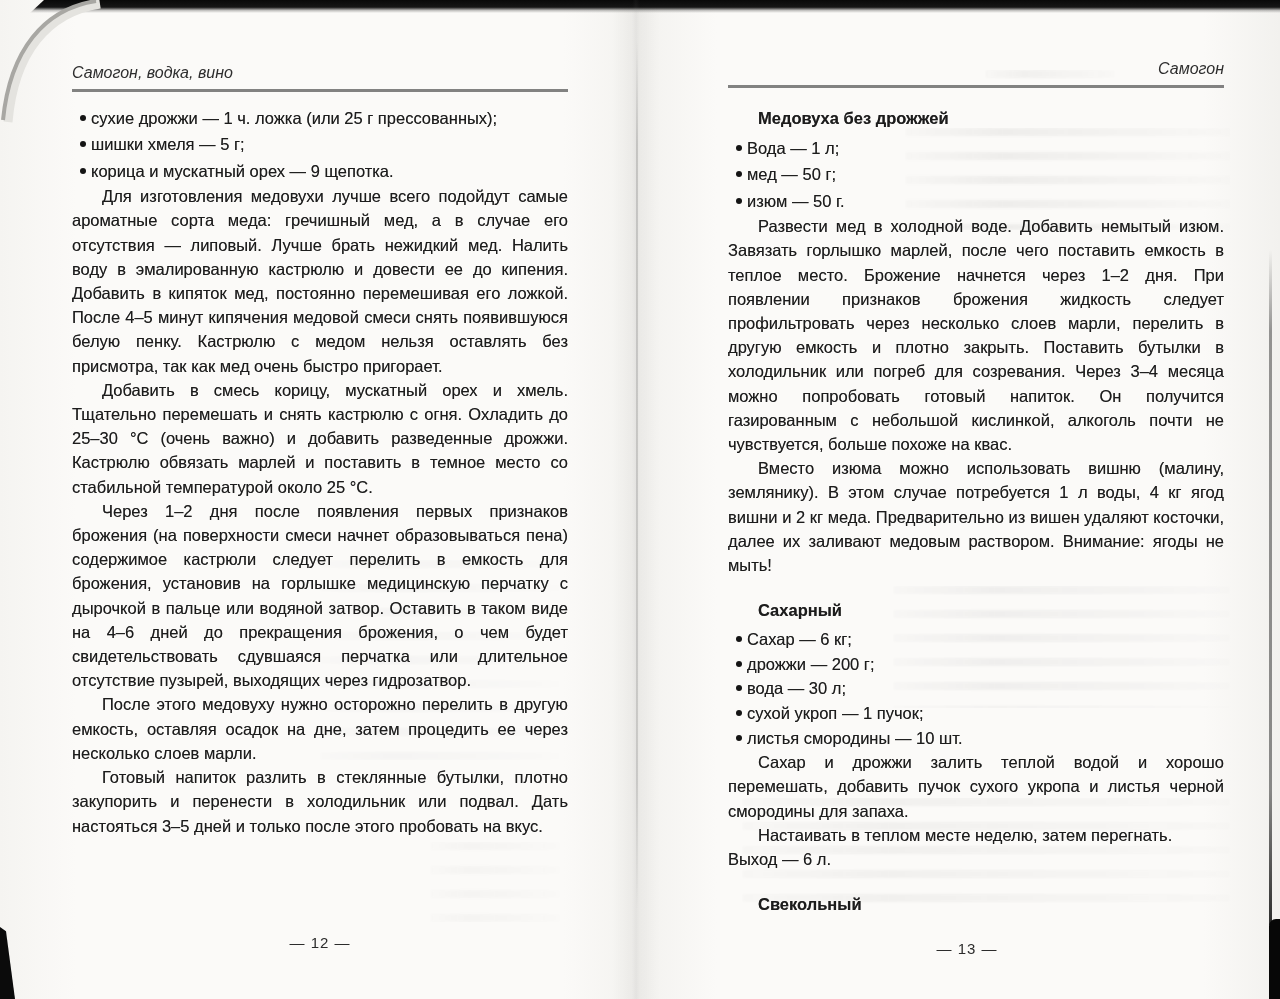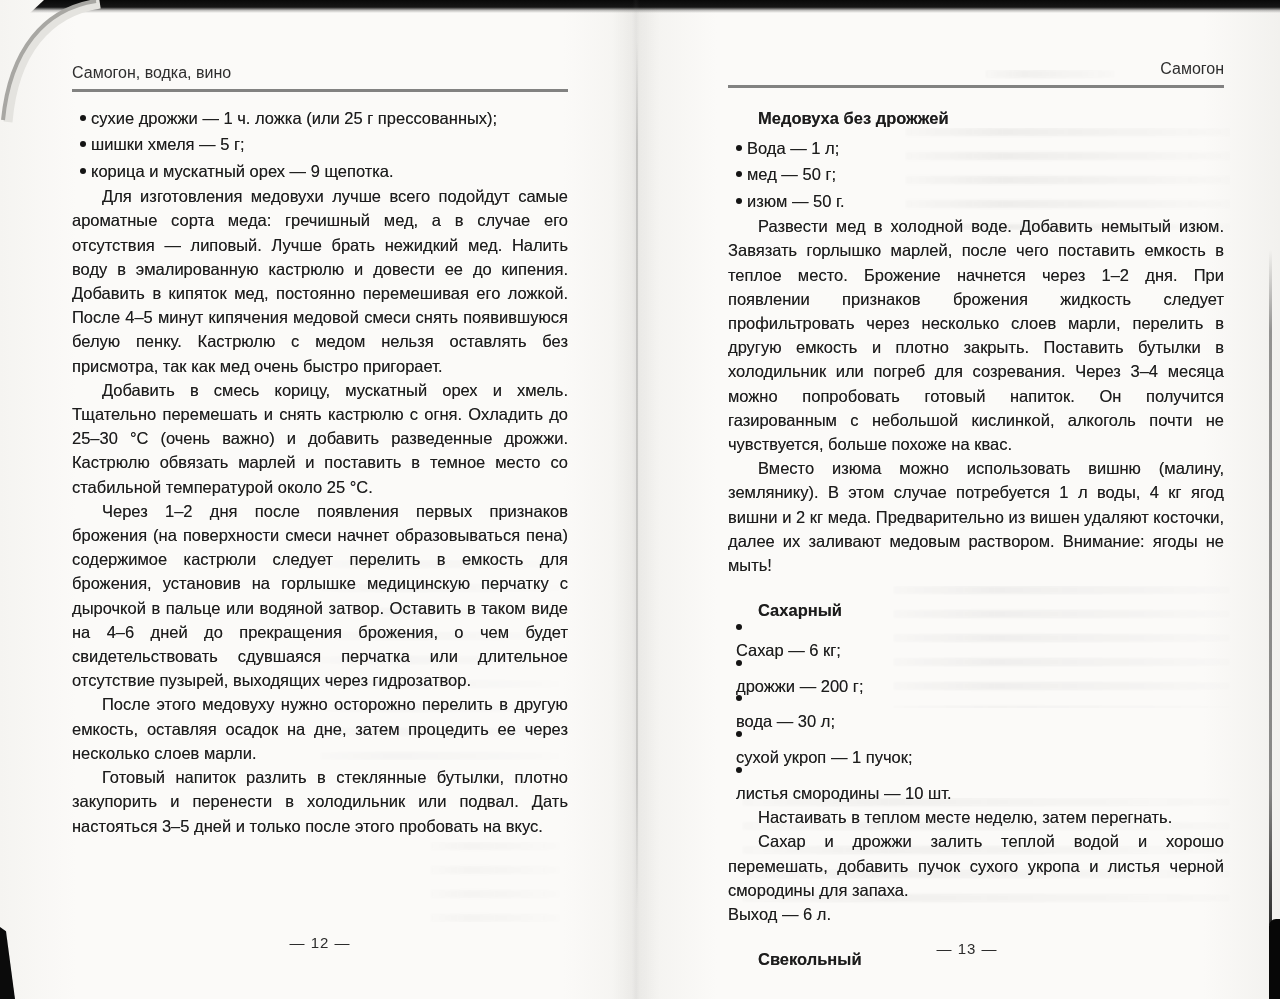--- a/index.html
+++ b/index.html
@@ -54,39 +54,39 @@
   .b3{left:742px;top:798px;width:488px;height:118px;opacity:.8;}
   .b4{left:320px;top:560px;width:240px;height:200px;opacity:.45;}
   .b5{left:430px;top:842px;width:130px;height:80px;opacity:.5;}
   .b6{left:985px;top:70px;width:130px;height:16px;opacity:.8;}
 
   
   .page{position:absolute;color:#1c1c1c;}
   .page-left{left:72px;top:64px;width:496px;}
   .page-right{left:728px;top:60px;width:496px;}
   .running-head{
-    font-size:16px;color:#2e2e2e;
+    font-style:italic;font-size:16px;color:#2e2e2e;
     padding-bottom:7px;margin-bottom:13px;
     border-bottom:3px solid rgba(90,90,90,.75);
   }
   .running-head.right{text-align:right;margin-bottom:18px;}
   .ing{list-style:none;margin:0;padding:0 0 0 8px;}
   .ing li{display:flex;align-items:baseline;gap:5px;line-height:26.4px;font-size:16.5px;}
   .dot{flex:none;width:6px;height:6px;border-radius:50%;background:#141414;position:relative;top:-3px;}
   .para{
     margin:0;font-size:16.5px;line-height:24.2px;text-align:justify;
     text-indent:30px;text-shadow:0 0 .4px rgba(0,0,0,.5);
   }
   .para.flush{text-indent:0;}
   .ing li, .sec-title{text-shadow:0 0 .4px rgba(0,0,0,.5);}
   .sec-title{
     font-size:16.5px;font-weight:bold;margin:0 0 5px 30px;line-height:24px;
   }
   .sec-gap{margin-top:21px;}
-  .list-tight li{line-height:24.6px;flex-direction:column;}
+  .list-tight li{line-height:24.6px;}
   .page-num{
     position:absolute;font-size:15px;color:#2c2c2c;text-align:center;
     letter-spacing:1px;
   }
   #pn-left{left:72px;top:934px;width:496px;text-align:center;}
   #pn-right{left:728px;top:940px;width:478px;}
 </style>
 </head>
 <body>
 
@@ -172,22 +172,22 @@
       </li>
       <li>
         <span class="dot"></span>
         <span>сухой укроп — 1 пучок;</span>
       </li>
       <li>
         <span class="dot"></span>
         <span>листья смородины — 10 шт.</span>
       </li>
     </ul>
+    <p class="para">Сахар и дрожжи залить теплой водой и хорошо перемешать, добавить пучок сухого укропа и листья черной смородины для запаха.</p>
     <p class="para">Настаивать в теплом месте неделю, затем перегнать.</p>
-    <p class="para">Сахар и дрожжи залить теплой водой и хорошо перемешать, добавить пучок сухого укропа и листья черной смородины для запаха.</p>
     <p class="para flush">Выход — 6 л.</p>
 
     <h3 class="sec-title sec-gap">Свекольный</h3>
   </div>
 
   <div class="page-num" id="pn-left">— 12 —</div>
   <div class="page-num" id="pn-right">— 13 —</div>
 
 </div>
 

